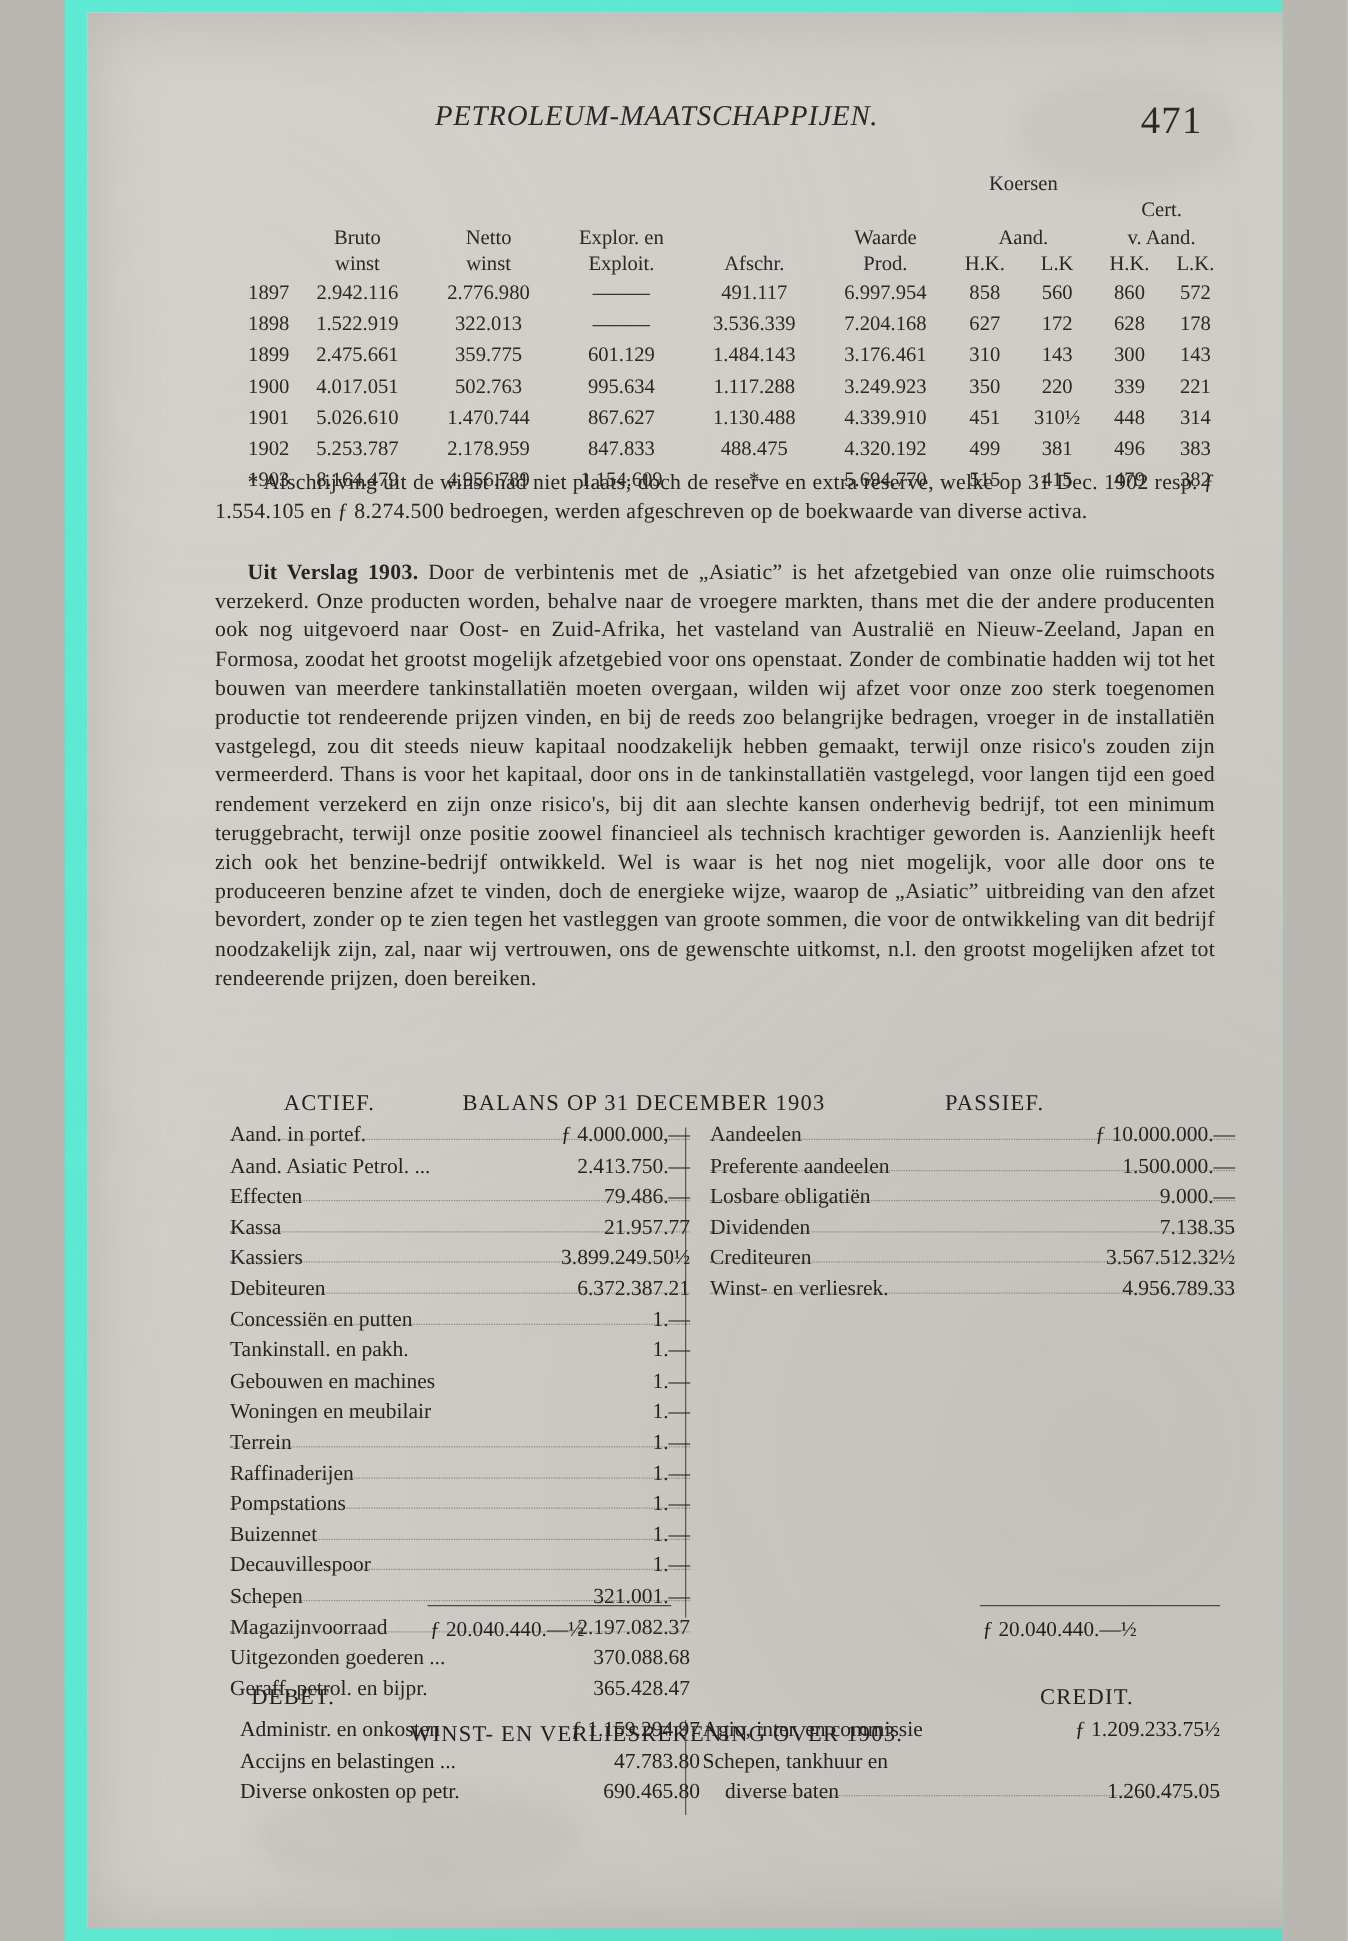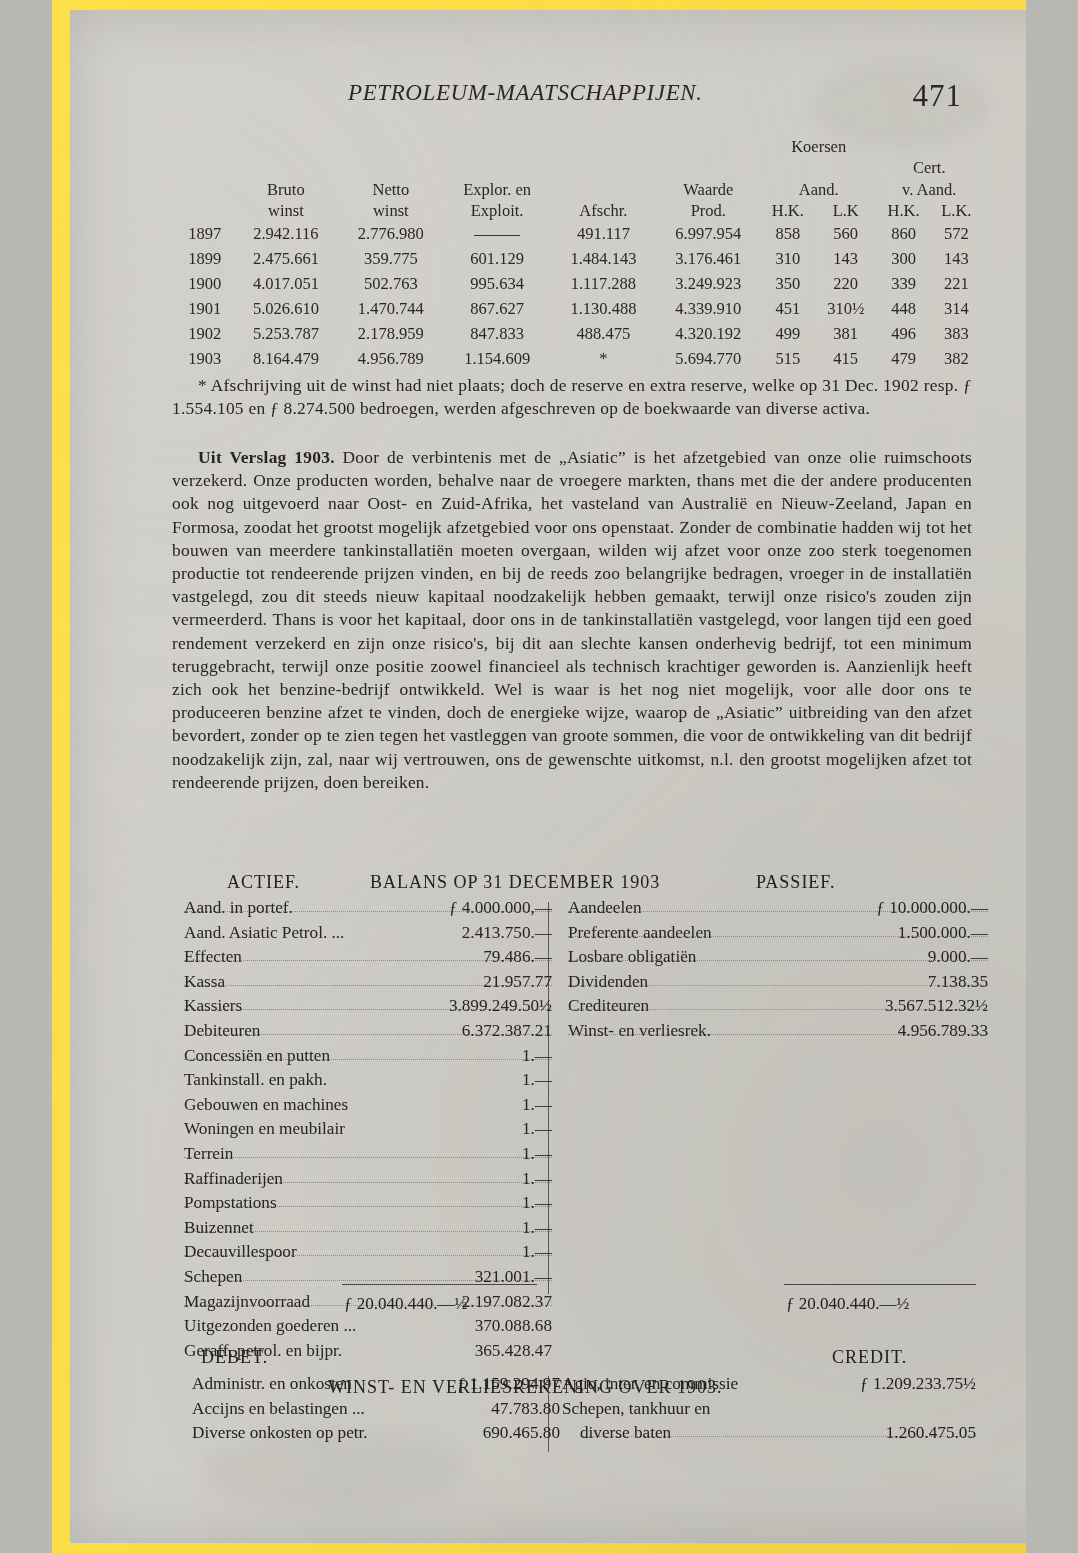--- a/index.html
+++ b/index.html
@@ -5,21 +5,21 @@
   html, body {
     margin: 0;
     padding: 0;
     background: #b8b7b2;
   }
   .page {
     position: relative;
     width: 974px;
     height: 1553px;
     margin: 0 auto;
-    background: #fde047;
+    background: #5eead4;
     overflow: hidden;
     font-family: "Liberation Serif", serif;
     color: #23211f;
   }
   .paper {
     position: absolute;
     left: 18px;
     top: 10px;
     width: 1042px;
     height: 1533px;
@@ -78,21 +78,21 @@
     padding: 1px 2px;
     font-weight: normal;
     white-space: nowrap;
   }
   .stats thead td, .stats thead th {
     text-align: center;
     font-size: 16.5px;
     line-height: 1.18;
   }
   .stats .num { text-align: center; }
-  .stats .yr { text-align: center; padding-left: 6px; }
+  .stats .yr { text-align: right; padding-left: 6px; }
   .stats tbody tr td { padding-top: 2.5px; padding-bottom: 2.5px; }
   .koersen-label {
     text-align: center;
     font-size: 16.5px;
   }
   .dash {
     display: inline-block;
     width: 46px;
     border-bottom: 1.4px solid #3a3733;
     vertical-align: 3px;
@@ -300,20 +300,32 @@
             <td class="num">2.776.980</td>
             <td class="num"><span class="dash"></span></td>
             <td class="num">491.117</td>
             <td class="num">6.997.954</td>
             <td class="num">858</td>
             <td class="num">560</td>
             <td class="num">860</td>
             <td class="num">572</td>
           </tr>
           <tr>
+            <td class="yr">1898</td>
+            <td class="num">1.522.919</td>
+            <td class="num">322.013</td>
+            <td class="num"><span class="dash"></span></td>
+            <td class="num">3.536.339</td>
+            <td class="num">7.204.168</td>
+            <td class="num">627</td>
+            <td class="num">172</td>
+            <td class="num">628</td>
+            <td class="num">178</td>
+          </tr>
+          <tr>
             <td class="yr">1899</td>
             <td class="num">2.475.661</td>
             <td class="num">359.775</td>
             <td class="num">601.129</td>
             <td class="num">1.484.143</td>
             <td class="num">3.176.461</td>
             <td class="num">310</td>
             <td class="num">143</td>
             <td class="num">300</td>
             <td class="num">143</td>

